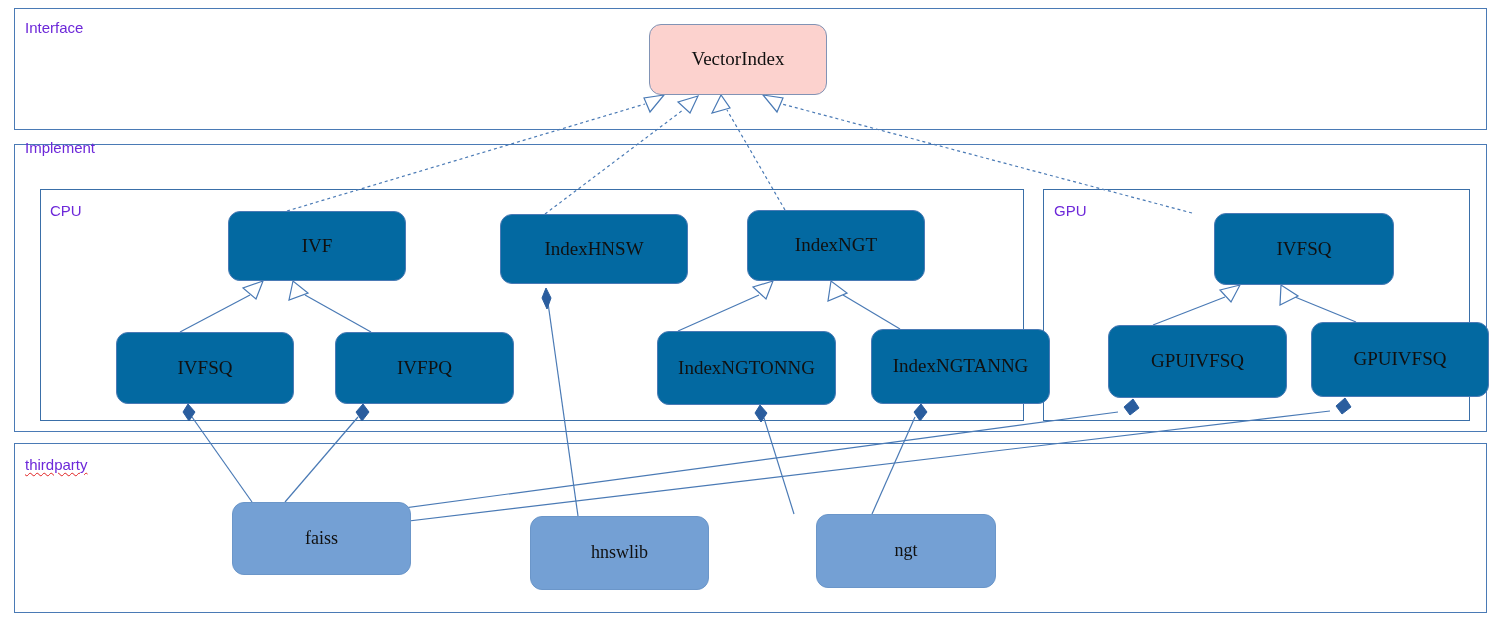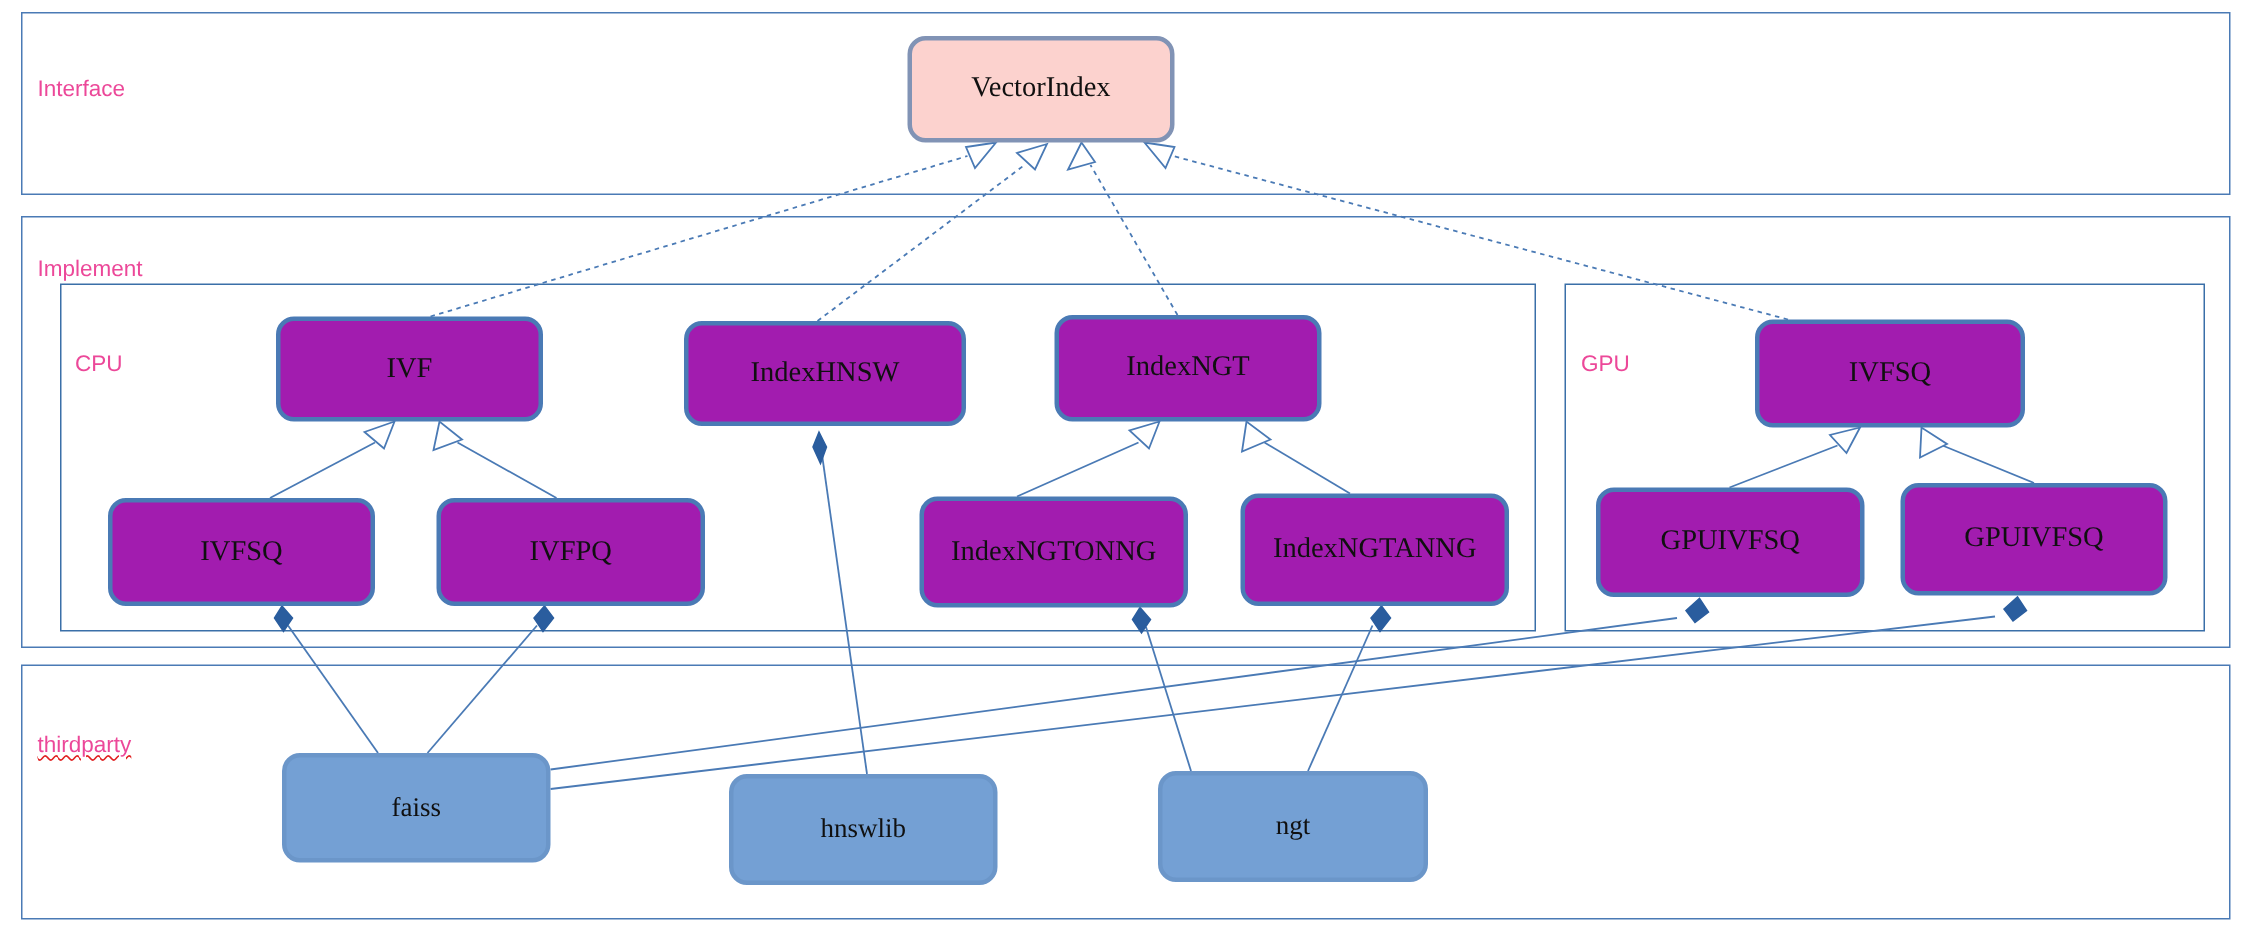--- a/index.html
+++ b/index.html
@@ -20,50 +20,50 @@
     position: absolute;
     box-sizing: border-box;
     border: 1px solid #3a6fa8;
     background: transparent;
   }
   .pkg.outer { border-color: #4a7ab5; }
   .pkg.inner { border-color: #3a6fa8; }
   .pkg-label {
     position: absolute;
     font-size: 15px;
-    color: #ec4899;
+    color: #6d28d9;
     font-family: "Liberation Sans", sans-serif;
     white-space: nowrap;
     letter-spacing: 0px;
-    margin-top: 32px;
   }
   .pkg-label.misspelled {
     text-decoration: underline;
     text-decoration-style: wavy;
     text-decoration-color: #e02020;
     text-decoration-thickness: 1px;
     text-underline-offset: 2px;
   }
   
   .node {
     position: absolute;
     box-sizing: border-box;
     border-radius: 12px;
-    border: 3px solid #404040;
+    border: 1px solid #404040;
     display: flex;
     align-items: center;
     justify-content: center;
     font-family: "Liberation Serif", serif;
     font-size: 19px;
     color: #101010;
     text-align: center;
     line-height: 1.1;
     user-select: none;
-  }
-  .node.green  { background: #a21caf; border-color: #4a7ab5; }
+    margin-left: 44px;
+  }
+  .node.green  { background: #0369a1; border-color: #4a7ab5; }
   .node.pink   { background: #FCD2CE; border-color: #8193b5; }
   .node.blue   { background: #74A0D4; border-color: #6b96c9; }
   .node.blue   { font-family: "Liberation Serif", serif; font-size: 18px; }
 
   
   #edges {
     position: absolute;
     left: 0; top: 0;
     width: 1503px;
     height: 628px;

